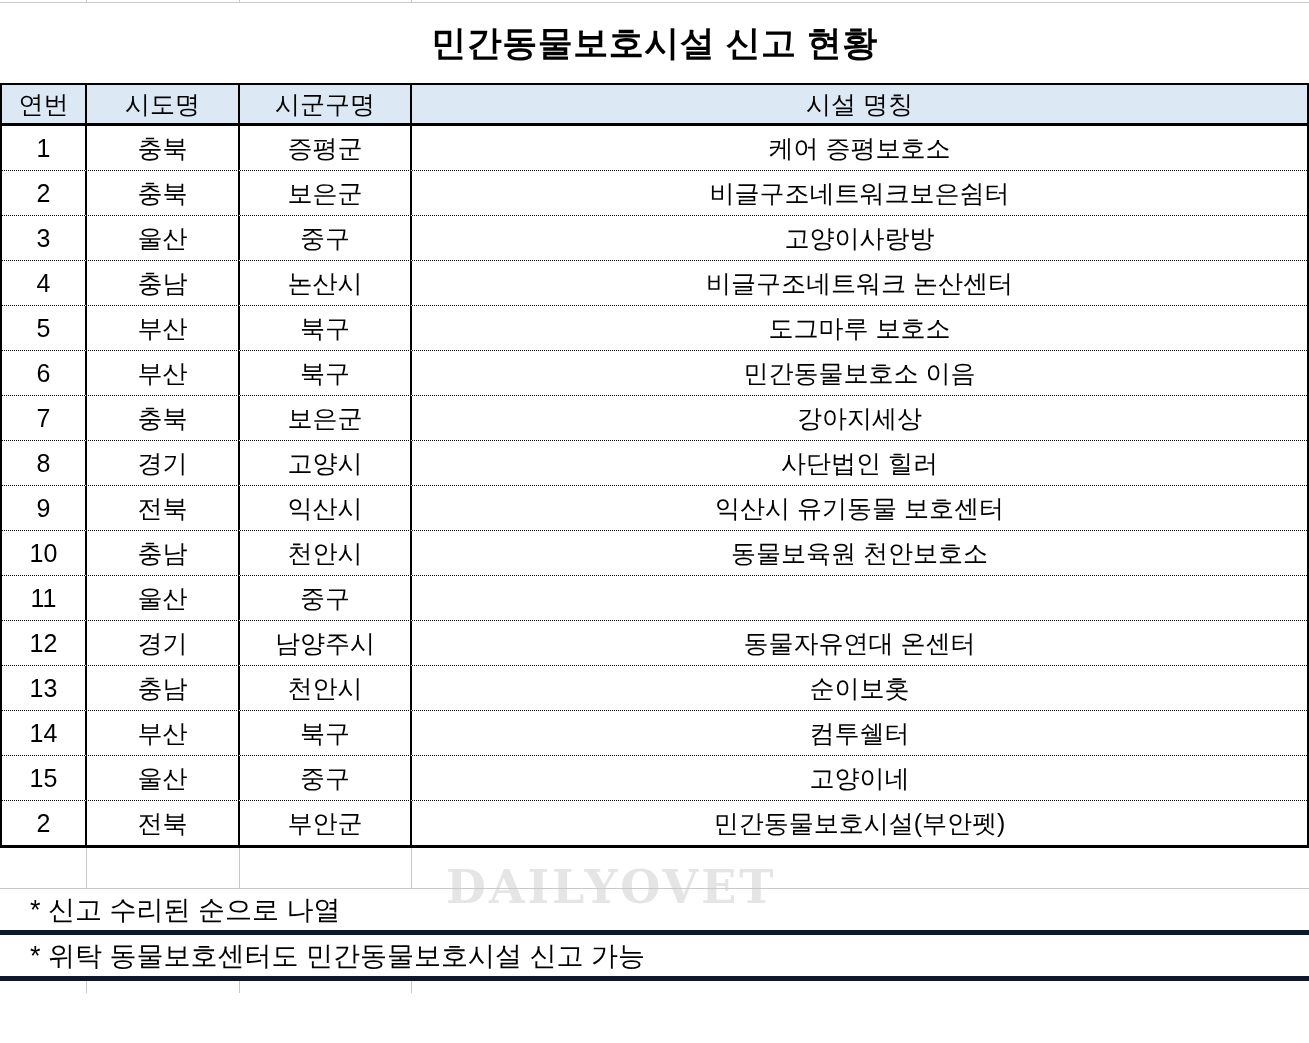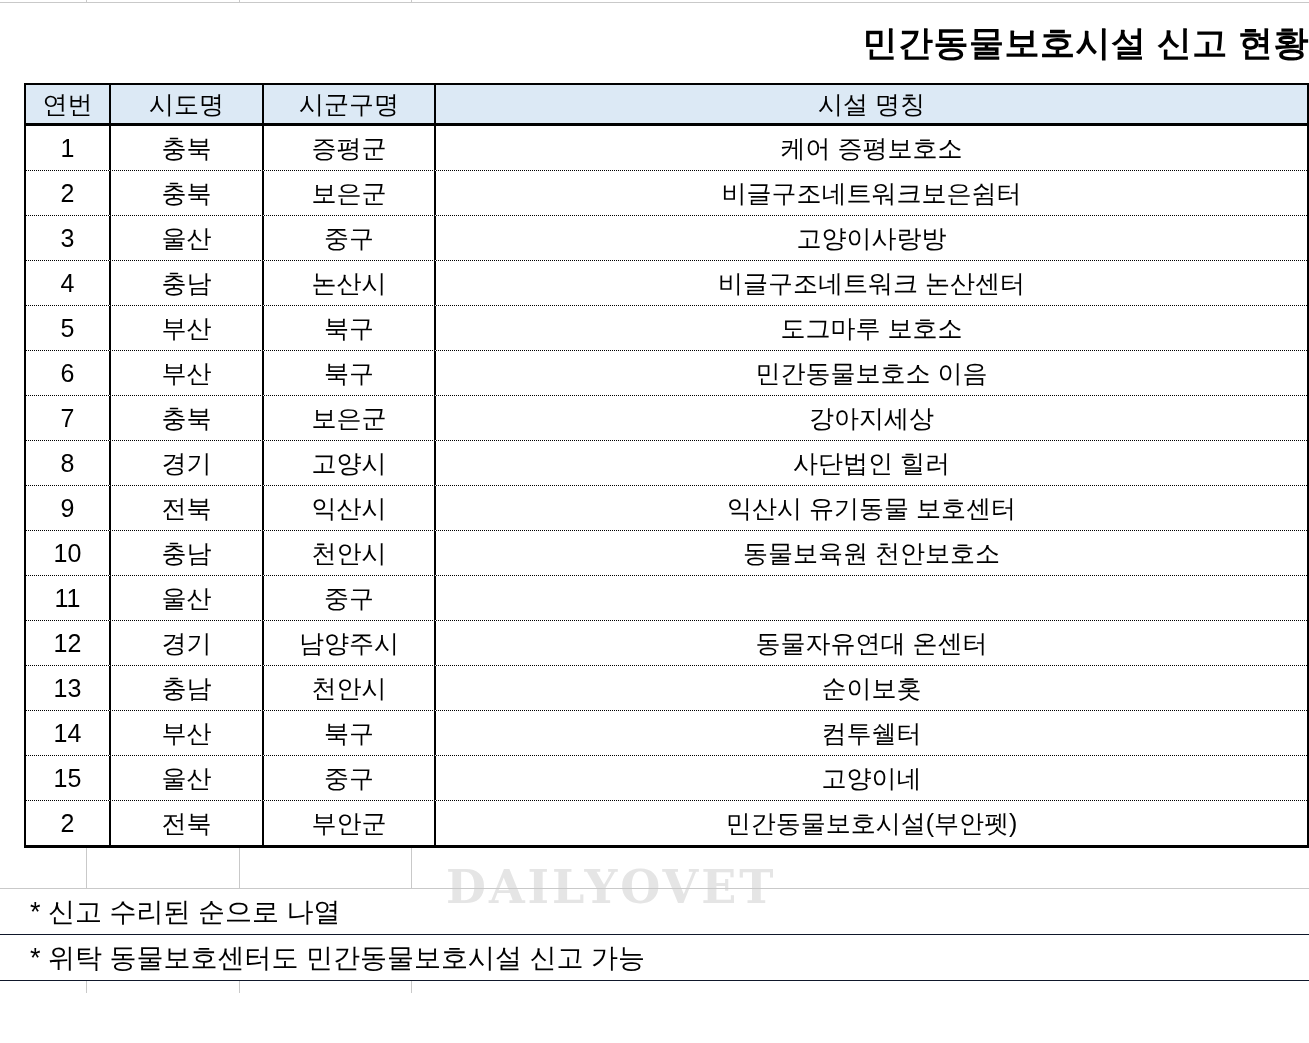--- a/index.html
+++ b/index.html
@@ -11,29 +11,28 @@
     font-family:"Liberation Sans","DejaVu Sans",sans-serif;
     color:#000;
     overflow:hidden;
     z-index:0;
   }
   
   .top-strip { position:relative; height:3px; border-bottom:1px solid #c9c9c9; }
   .vtick { position:absolute; top:0; bottom:0; width:1px; background:#c9c9c9; }
   .vt-a { left:86px; } .vt-b { left:239px; } .vt-c { left:411px; }
 
-  .title-area { height:80px; display:flex; align-items:center; justify-content:flex-end; }
+  .title-area { height:80px; display:flex; align-items:center; justify-content:center; }
   .title { font-size:35px; font-weight:bold; letter-spacing:0.5px; }
 
   .dtable {
     border-left:2px solid #000;
     border-right:2px solid #000;
     border-top:2px solid #000;
     border-bottom:3px solid #000;
-    margin-left:24px;
   }
   .thead {
     display:grid; grid-template-columns:85px 153px 172px 1fr;
     background:#dce9f5;
     border-bottom:3px solid #000;
     height:41px;
   }
   .trow {
     display:grid; grid-template-columns:85px 153px 172px 1fr;
     height:45px;
@@ -43,21 +42,21 @@
   .cell {
     display:flex; align-items:center; justify-content:center;
     font-size:25px; line-height:1; white-space:nowrap; overflow:hidden;
   }
   .c0, .c1, .c2 { border-right:2px solid #000; }
 
   .empty-row { position:relative; height:41px; border-bottom:1px solid #c9c9c9; }
   .footnote {
     height:46px; display:flex; align-items:center;
     padding-left:30px; font-size:27px;
-    border-bottom:1px solid #0f172a;
+    border-bottom:5px solid #0f172a;
     white-space:nowrap;
   }
   .bottom-strip { position:relative; height:12px; }
 
   .watermark {
     position:absolute;
     left:446px; top:860px;
     z-index:-1;
     font-family:"DejaVu Serif","Liberation Serif",serif;
     font-weight:bold;

